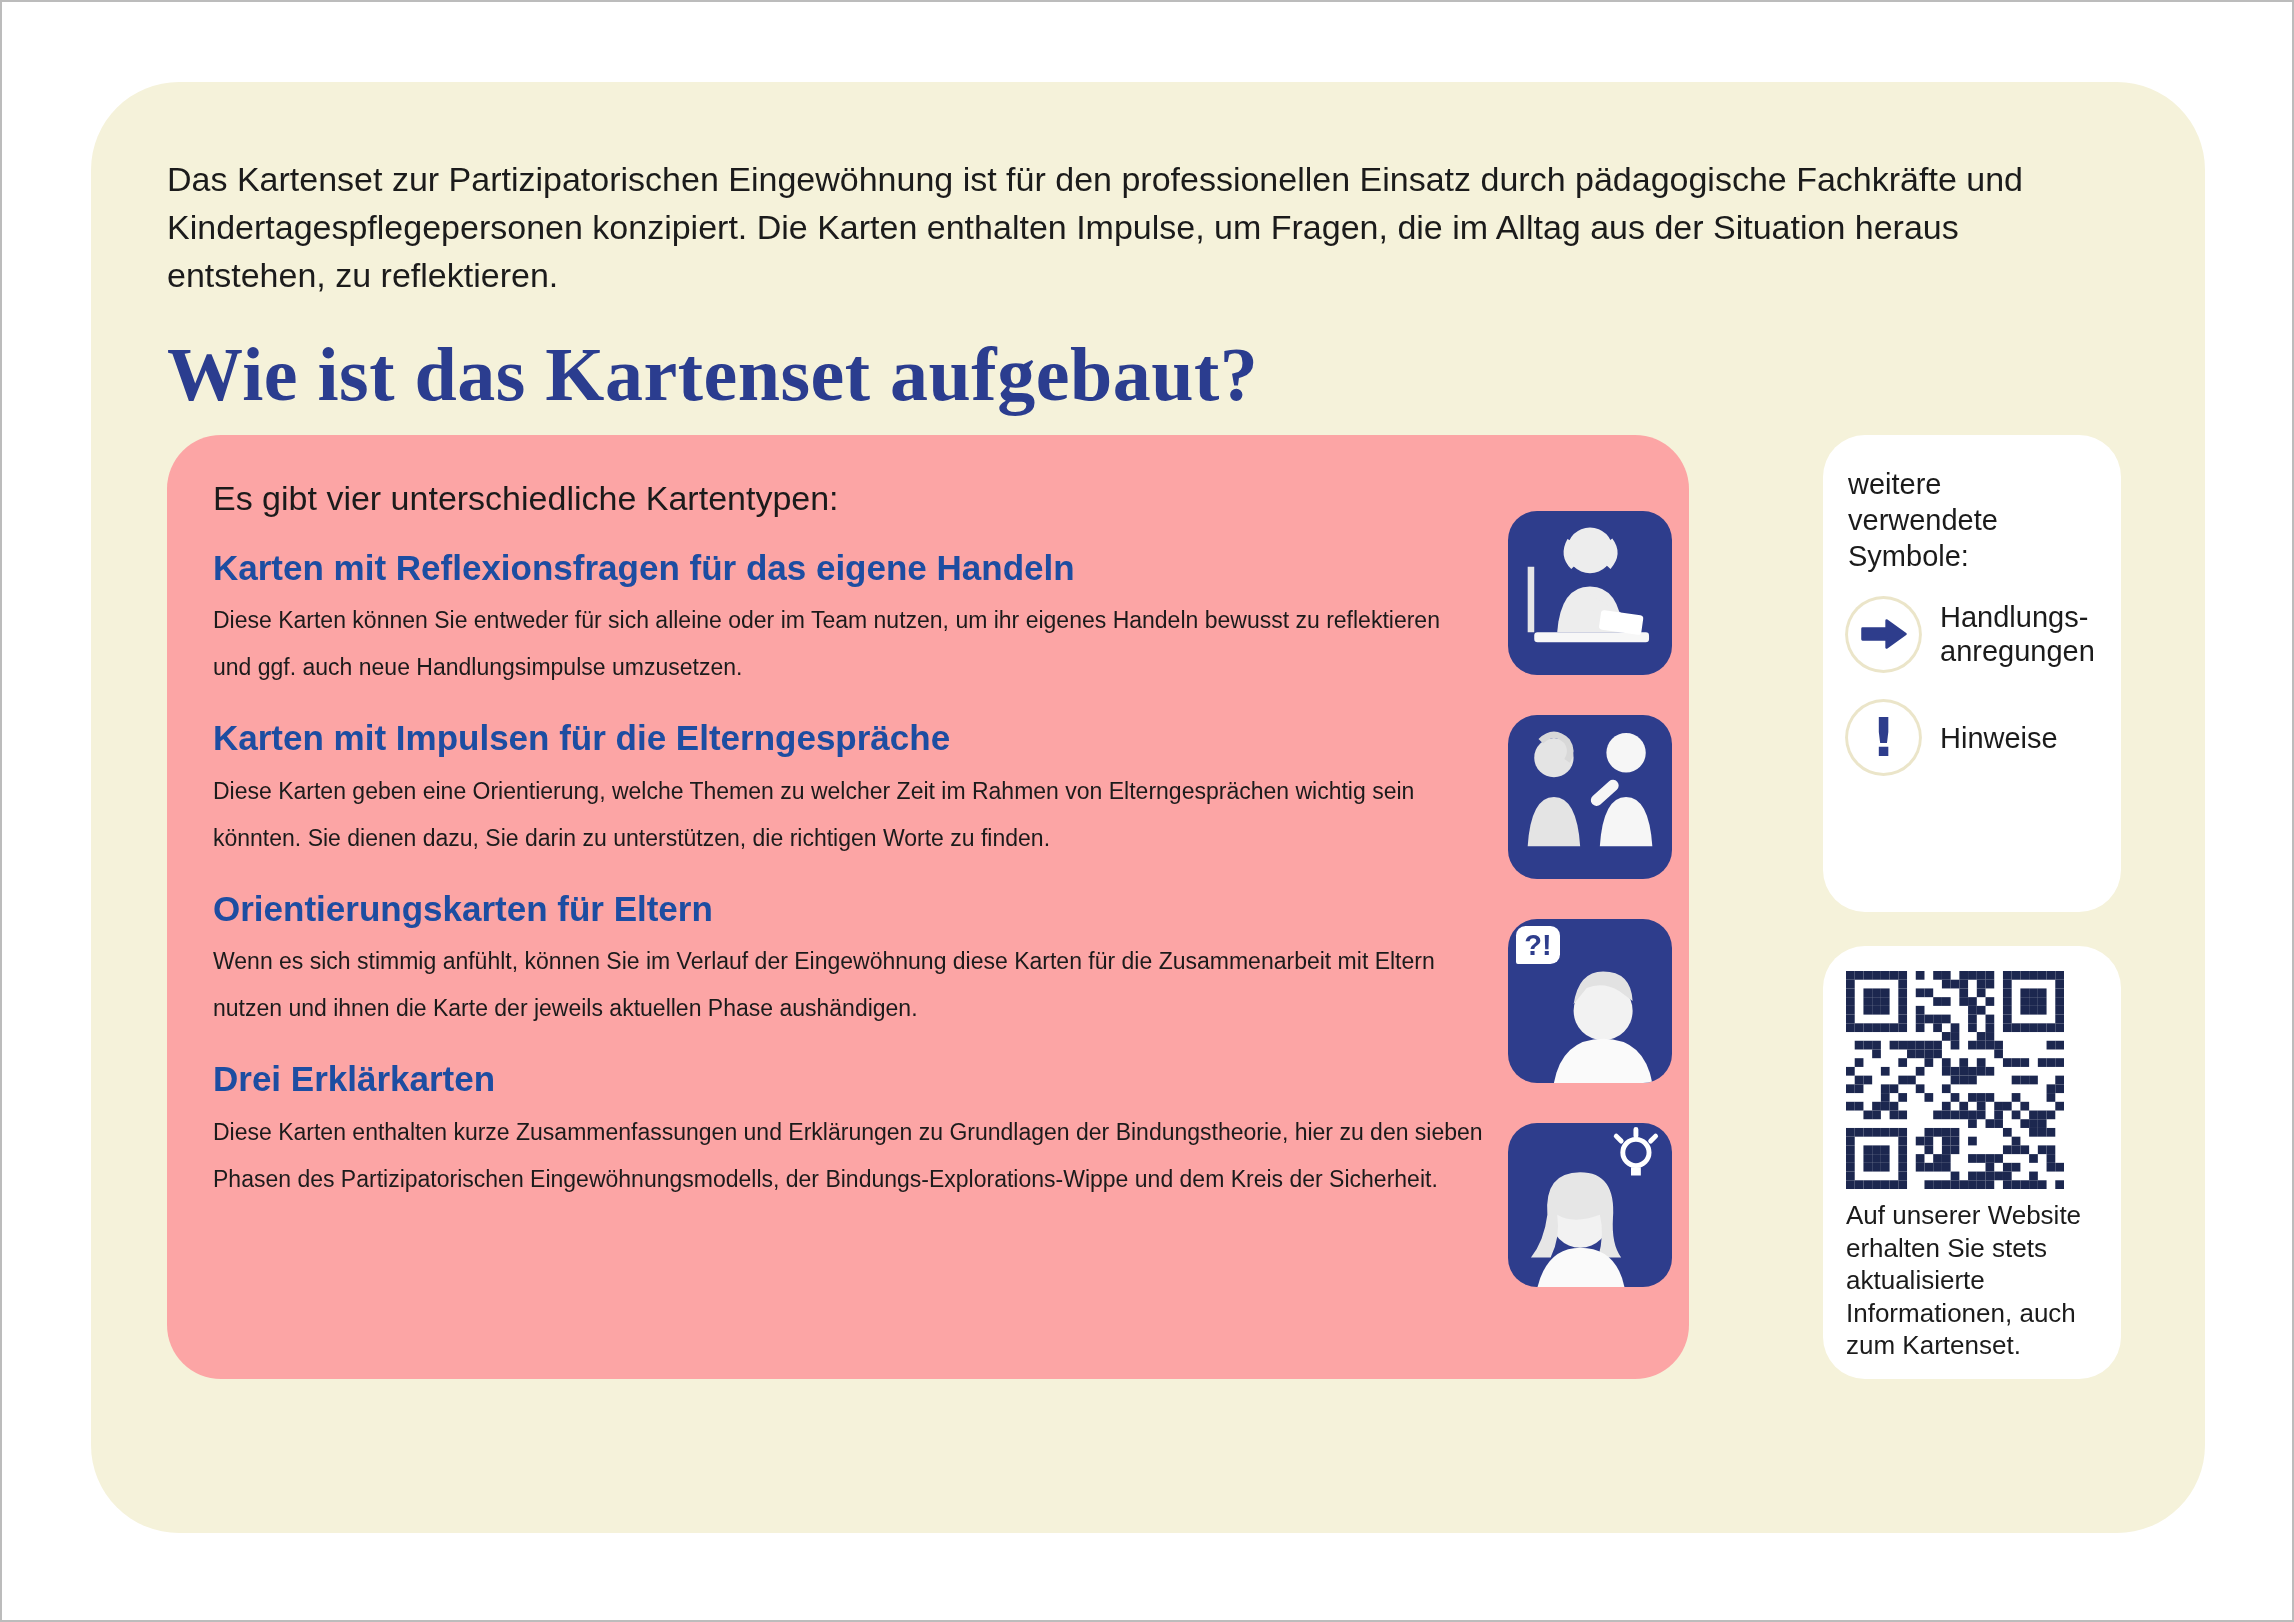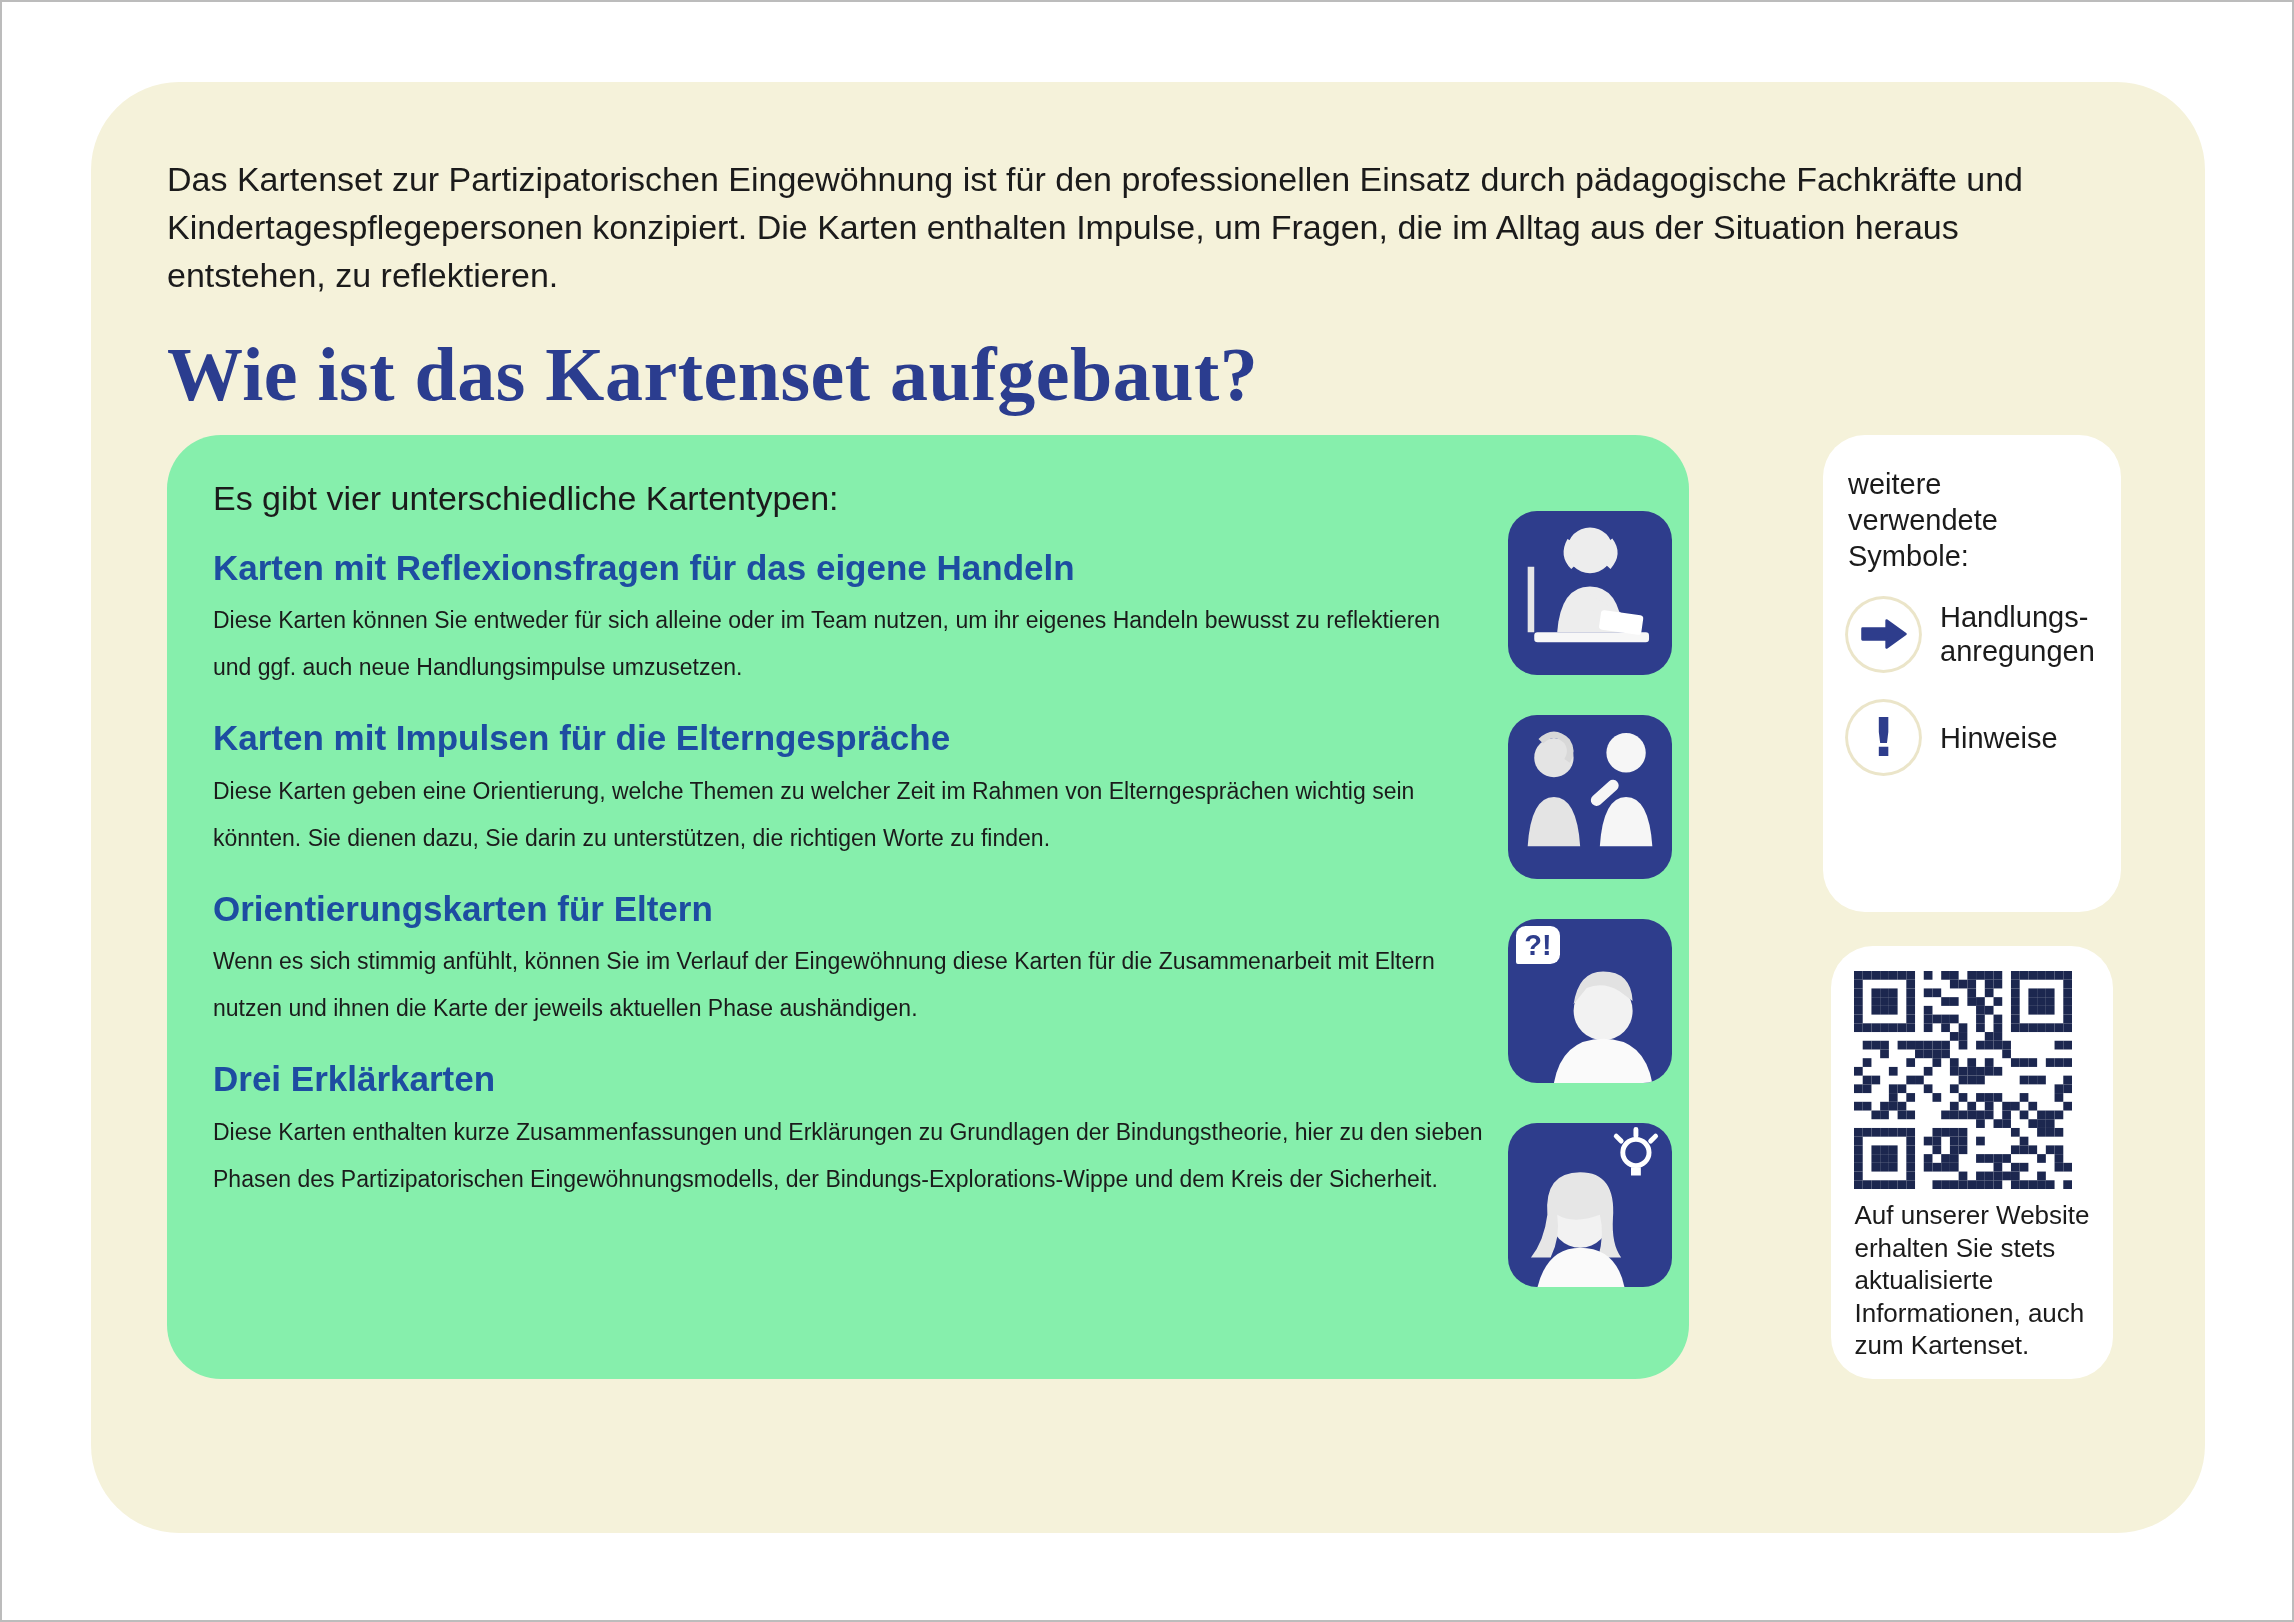--- a/index.html
+++ b/index.html
@@ -16,40 +16,40 @@
   .intro{font-size:34px;line-height:48px;margin:0 0 32.5px 0;max-width:1926px;}
   .headline{
     font-family:"Liberation Serif", serif;font-weight:bold;color:#2b3d8f;
     font-size:76px;line-height:84px;margin:0 0 19px 0;letter-spacing:0.5px;
   }
   .subintro{font-size:34px;line-height:48px;margin:0 0 42px 0;max-width:1926px;}
   .main-row{display:flex;justify-content:space-between;height:944px;}
 
   
   .types-panel{
-    width:1522px;background:#86efac;border-radius:54px;box-sizing:border-box;
+    width:1522px;background:#fca5a5;border-radius:54px;box-sizing:border-box;
     padding:42px 17px 34px 46px;display:flex;
   }
   .types-text{width:1271px;}
   .types-intro{font-size:34px;line-height:42px;margin:0 0 27px 0;}
   .type-block h2{font-size:35px;line-height:44px;color:#1d4da1;margin:0 0 7.6px 0;}
   .type-block p{font-size:23px;line-height:47px;margin:0 0 25px 0;}
   .type-block:last-child p{margin-bottom:8px;}
 
   .types-illus{margin-left:auto;width:164px;display:flex;flex-direction:column;gap:40px;margin-top:34px;}
   .illu{width:164px;height:164px;border-radius:29px;background:#2e3d8c;margin:0;position:relative;overflow:hidden;flex:0 0 auto;}
   .illu svg{position:absolute;inset:0;width:100%;height:100%;}
   .bubble{
     position:absolute;left:7.6px;top:7.6px;background:#ffffff;color:#2e3d8c;
     font-weight:bold;font-size:29px;line-height:32.5px;padding:2.9px 8.6px;
     border-radius:9.6px 9.6px 9.6px 1.9px;
   }
 
   
-  .right-col{width:298px;display:flex;flex-direction:column;align-items:center;}
+  .right-col{width:298px;display:flex;flex-direction:column;}
   .symbols-panel{
     background:#ffffff;border-radius:42px;box-sizing:border-box;
     padding:31px 25px;height:478px;
   }
   .symbols-title{font-size:29px;line-height:36px;margin:0 0 25px 0;white-space:pre-line;}
   .symbol-row{display:flex;align-items:center;gap:21px;margin-bottom:32.5px;}
   .symbol-circle{
     width:71px;height:71px;border-radius:50%;background:#ffffff;
     box-shadow:0 0 0 2.9px #ebe5c9;display:flex;align-items:center;justify-content:center;flex:0 0 auto;
   }

